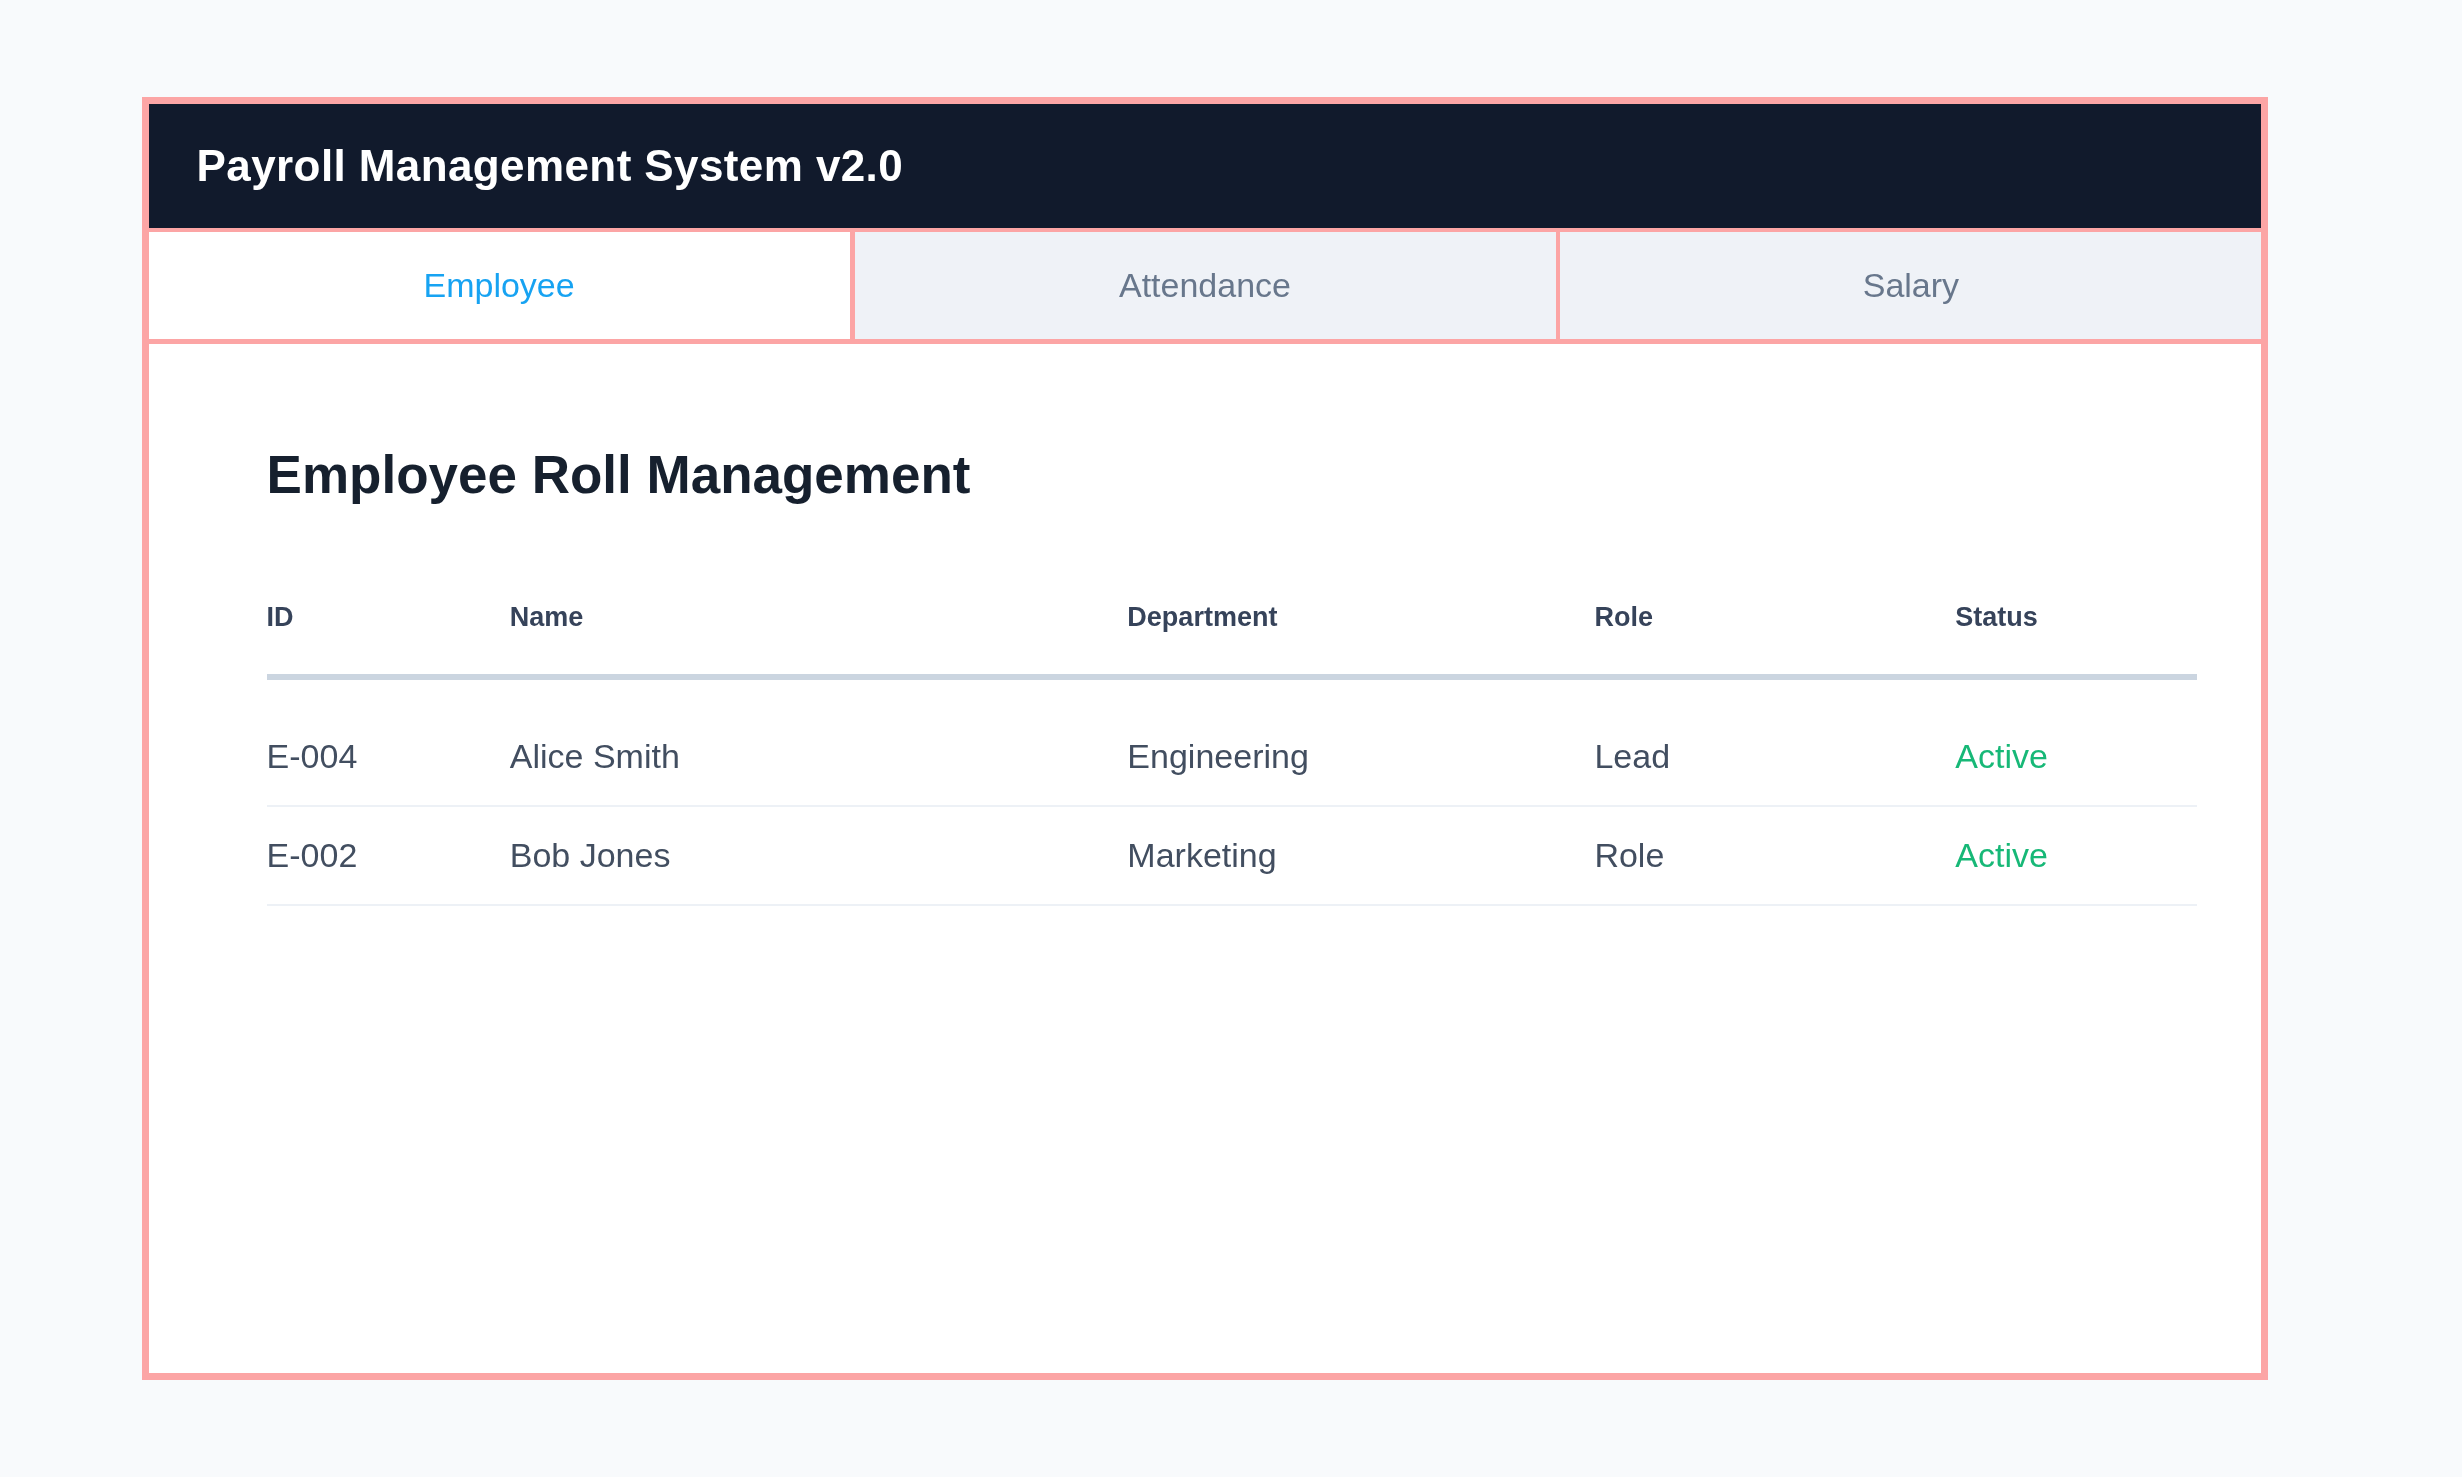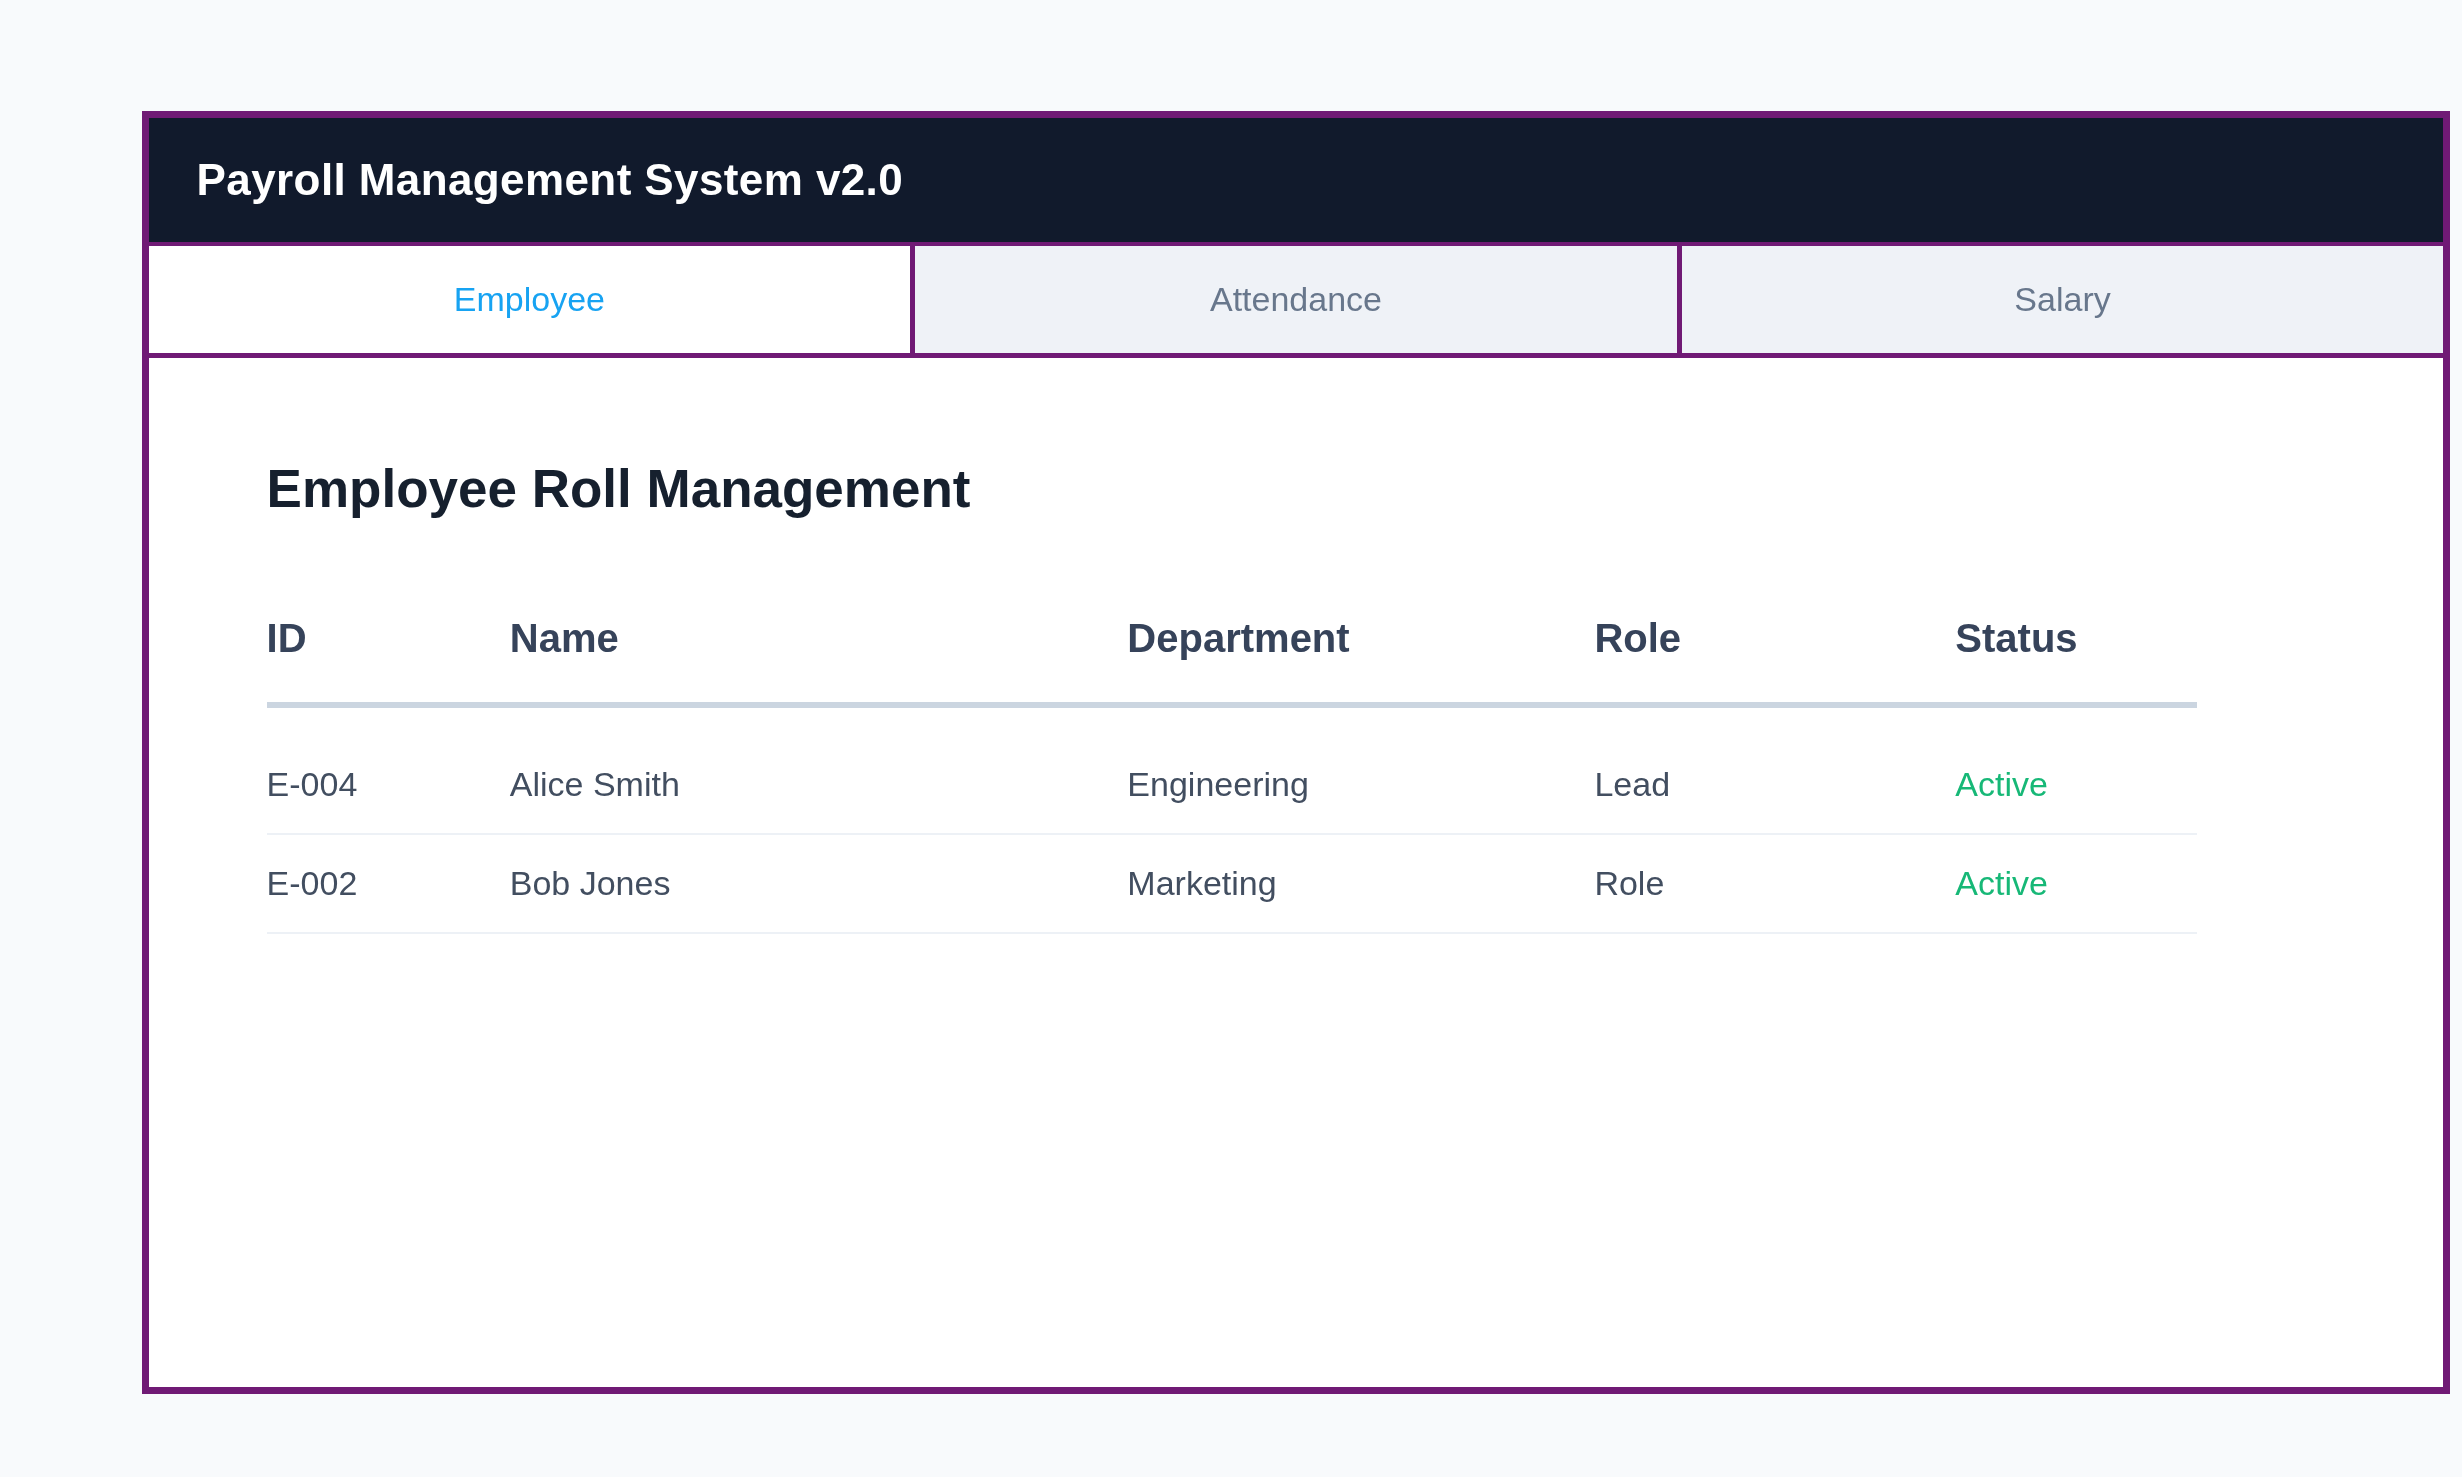--- a/index.html
+++ b/index.html
@@ -6,28 +6,27 @@
   body {
     width: 2462px; height: 1477px;
     background: #f8fafc;
     font-family: "Liberation Sans", sans-serif;
     overflow: hidden;
     position: relative;
   }
   .app {
     position: absolute;
     left: 142px; top: 97px;
-    width: 2308px; height: 1283px;
-    background: #701a75;
+    width: 2126px; height: 1283px;
+    background: #fca5a5;
     box-sizing: border-box;
     padding: 6.6px;
     display: flex;
     flex-direction: column;
     gap: 4.9px;
-    margin-top: 14px;
   }
   .titlebar {
     flex: 0 0 124px;
     background: #111a2c;
     display: flex;
     align-items: center;
     padding-left: 48px;
   }
   .title {
     color: #ffffff;
@@ -69,21 +68,21 @@
     color: #16202e;
   }
   table.roll {
     margin-top: 97px;
     width: 1930px;
     border-collapse: collapse;
     table-layout: fixed;
   }
   table.roll th {
     text-align: left;
-    font-size: 40px;
+    font-size: 27px;
     font-weight: bold;
     color: #36435a;
     padding: 0 0 41px 0;
     border-bottom: 6.6px solid #cbd5e0;
   }
   table.roll td {
     text-align: left;
     font-size: 34px;
     color: #424e60;
     padding: 29px 0;

